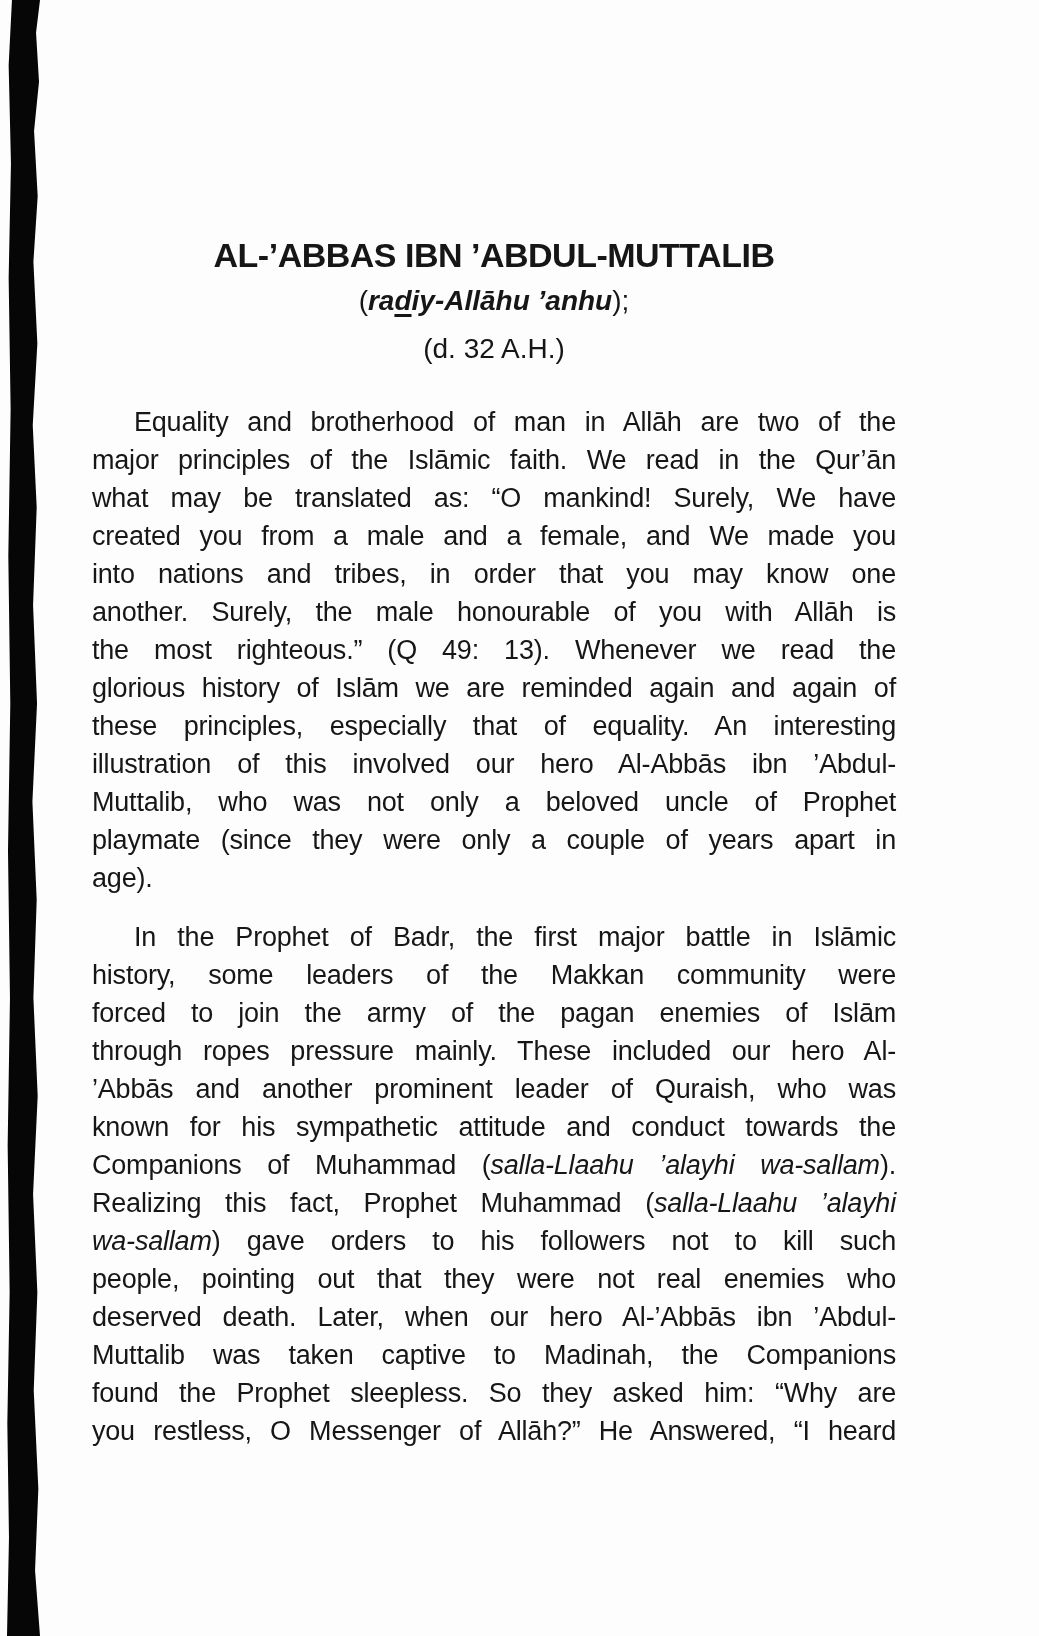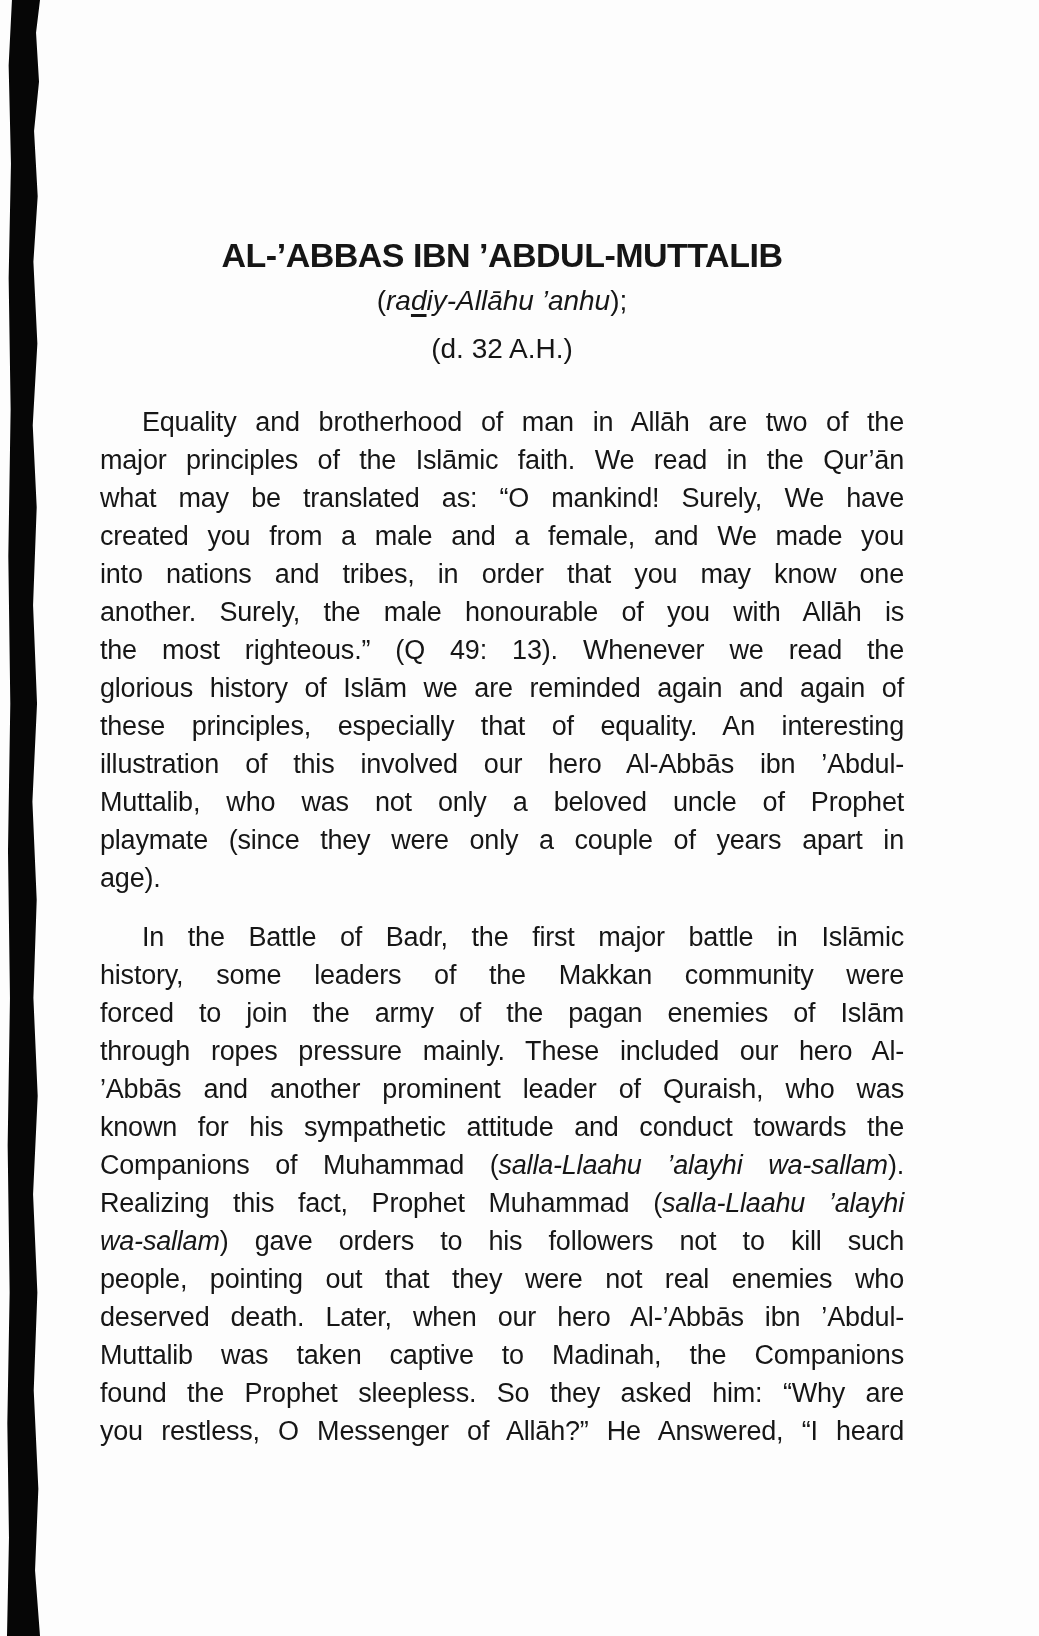--- a/index.html
+++ b/index.html
@@ -21,21 +21,21 @@
     clip-path: polygon(
       15% 0%, 100% 0%, 88% 2%, 97% 5%, 82% 8%, 93% 12%, 80% 16%, 92% 21%,
       78% 26%, 90% 31%, 79% 37%, 91% 43%, 77% 49%, 90% 55%, 80% 61%, 93% 67%,
       79% 73%, 92% 79%, 81% 85%, 95% 91%, 85% 96%, 100% 100%,
       0% 100%, 6% 94%, 1% 87%, 8% 79%, 2% 70%, 9% 61%, 3% 52%, 10% 43%,
       4% 34%, 11% 25%, 5% 17%, 12% 10%, 5% 4%
     );
   }
   .content {
     position: absolute;
-    left: 86px; top: 237px;
+    left: 78px; top: 237px;
     width: 832px;
   }
   .title {
     font-size: 34px;
     font-weight: bold;
     line-height: 36px;
     letter-spacing: -0.5px;
     text-align: center;
     margin: 0 0 11px 0;
   }
@@ -56,21 +56,21 @@
     line-height: 38px;
     letter-spacing: -0.2px;
     word-spacing: 1.5px;
     margin: 14px;
   }
   .para + .para { margin-top: 21px; }
   .line { text-align: justify; text-align-last: justify; }
   .line.last { text-align-last: left; }
   .line.indent { text-indent: 42px; }
   .it { font-style: italic; }
-  .bi { font-style: italic; font-weight: normal; }
+  .bi { font-style: italic; font-weight: bold; }
   .ul {
     text-decoration: underline;
     text-decoration-thickness: 2.5px;
     text-underline-offset: 4px;
   }
 </style>
 </head>
 <body style="background: rgb(253, 253, 253); color: rgb(22, 22, 22);">
 
 <div class="page">
@@ -89,21 +89,21 @@
         <div class="line"><span>another. Surely, the male honourable of you with Allāh is</span></div>
         <div class="line"><span>the most righteous.” (Q 49: 13). Whenever we read the</span></div>
         <div class="line"><span>glorious history of Islām we are reminded again and again of</span></div>
         <div class="line"><span>these principles, especially that of equality. An interesting</span></div>
         <div class="line"><span>illustration of this involved our hero Al-Abbās ibn ’Abdul-</span></div>
         <div class="line"><span>Muttalib, who was not only a beloved uncle of Prophet</span></div>
         <div class="line"><span>playmate (since they were only a couple of years apart in</span></div>
         <div class="line last"><span>age).</span></div>
       </div>
     <div class="para">
-        <div class="line indent"><span>In the Battle of Badr, the first major battle in Islāmic</span></div>
+        <div class="line indent"><span>In the Prophet of Badr, the first major battle in Islāmic</span></div>
         <div class="line"><span>history, some leaders of the Makkan community were</span></div>
         <div class="line"><span>forced to join the army of the pagan enemies of Islām</span></div>
         <div class="line"><span>through ropes pressure mainly. These included our hero Al-</span></div>
         <div class="line"><span>’Abbās and another prominent leader of Quraish, who was</span></div>
         <div class="line"><span>known for his sympathetic attitude and conduct towards the</span></div>
         <div class="line"><span>Companions of Muhammad (</span><span class="it">salla-Llaahu ’alayhi wa-sallam</span><span>).</span></div>
         <div class="line"><span>Realizing this fact, Prophet Muhammad (</span><span class="it">salla-Llaahu ’alayhi</span></div>
         <div class="line"><span class="it">wa-sallam</span><span>) gave orders to his followers not to kill such</span></div>
         <div class="line"><span>people, pointing out that they were not real enemies who</span></div>
         <div class="line"><span>deserved death. Later, when our hero Al-’Abbās ibn ’Abdul-</span></div>

